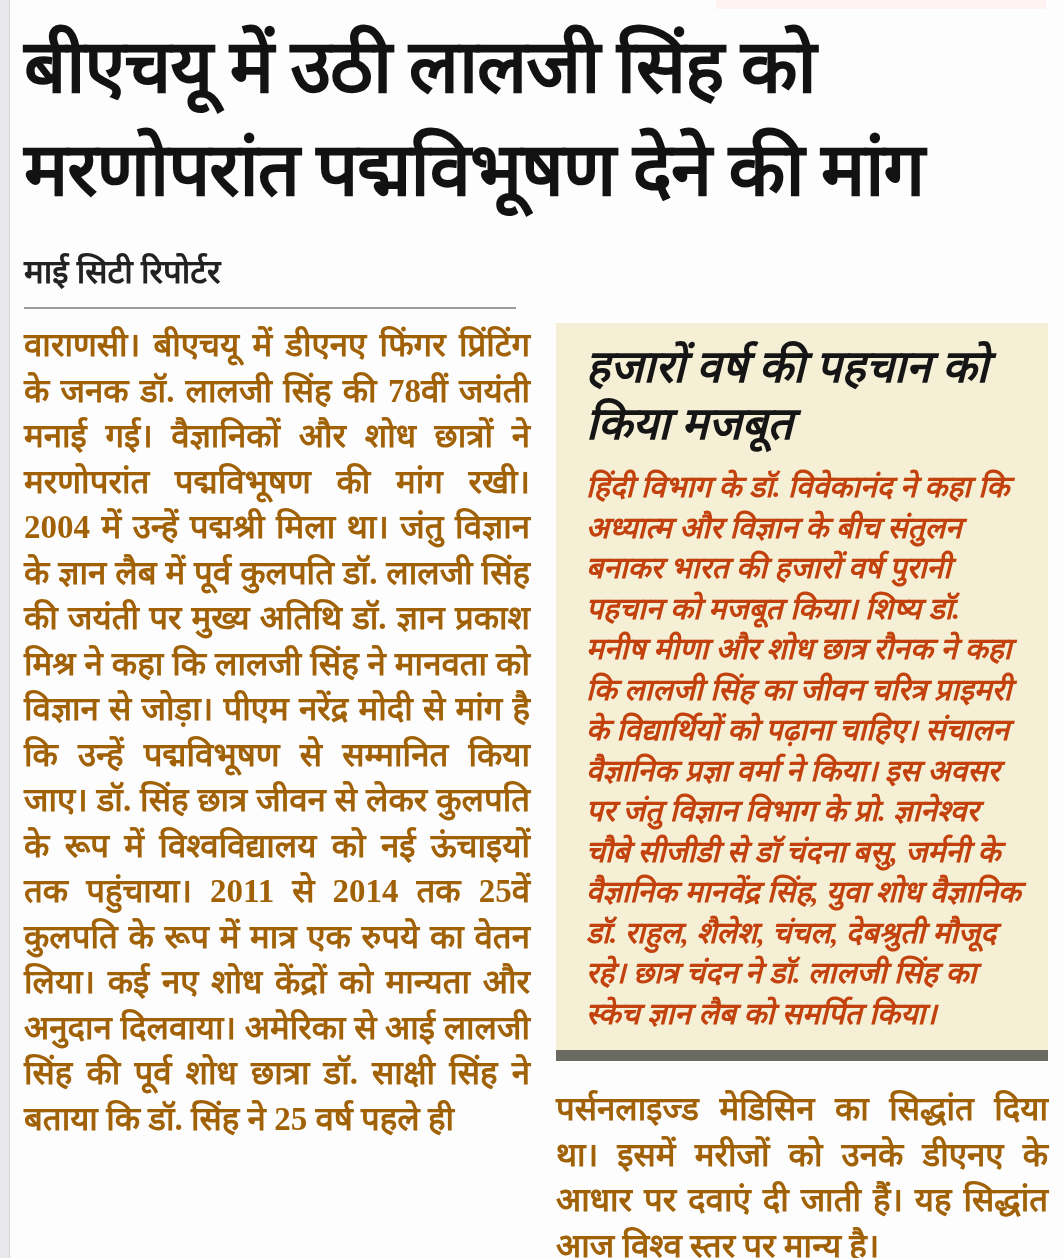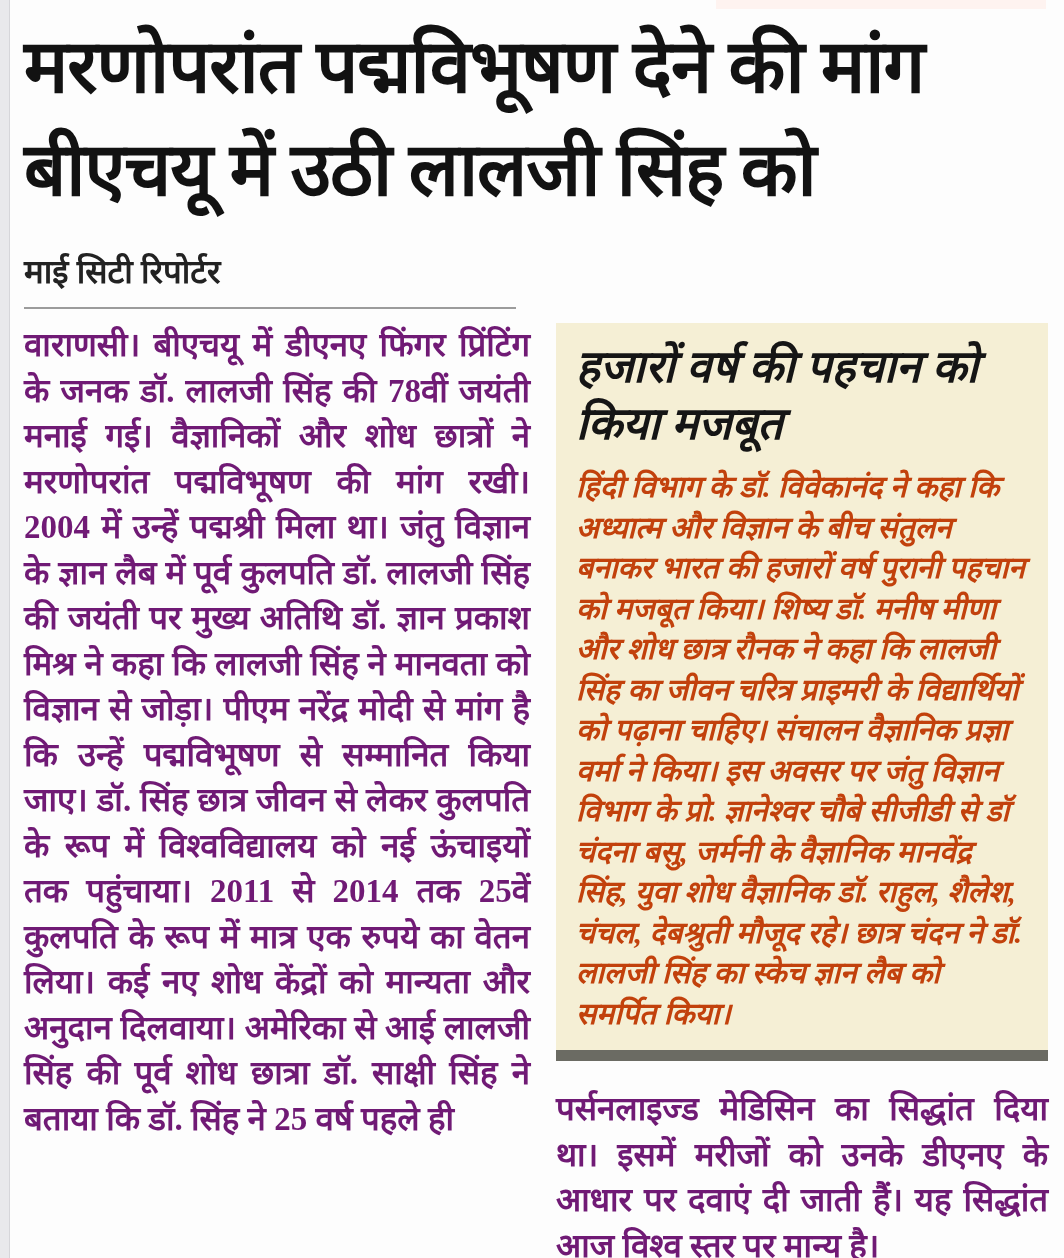--- a/index.html
+++ b/index.html
@@ -63,32 +63,32 @@
   }
   .col-left {
     width: 506px;
     flex: 0 0 506px;
   }
   .body-text {
     font-size: 33px;
     line-height: 45.5px;
     font-weight: 600;
     text-align: justify;
-    color: #701a75;
+    color: #a16207;
   }
   .dateline {
     font-weight: 800;
   }
   .col-right {
     width: 492px;
     flex: 0 0 492px;
   }
   .highlight-box {
     background: #f5efd5;
-    padding: 16px 22px 16px 20px;
+    padding: 16px 22px 16px 30px;
     border-bottom: 11px solid #6b6b63;
     box-sizing: border-box;
   }
   .box-heading {
     font-size: 45px;
     line-height: 57px;
     font-weight: 800;
     font-style: italic;
     color: #151515;
     margin-bottom: 14px;
@@ -107,22 +107,22 @@
 </style>
 </head>
 <body>
 
 <div class="page-edge"></div>
 <div class="top-tint"></div>
 
 <div class="clip">
 
   <div class="headline">
+    <div>बीएचयू में उठी लालजी सिंह को</div>
     <div>मरणोपरांत पद्मविभूषण देने की मांग</div>
-    <div>बीएचयू में उठी लालजी सिंह को</div>
   </div>
 
   <div class="byline-row">माई सिटी रिपोर्टर</div>
   <hr class="byline-divider">
 
   <div class="columns">
 
     <div class="col-left">
       <div class="body-text">
         <span class="dateline">वाराणसी। </span>

